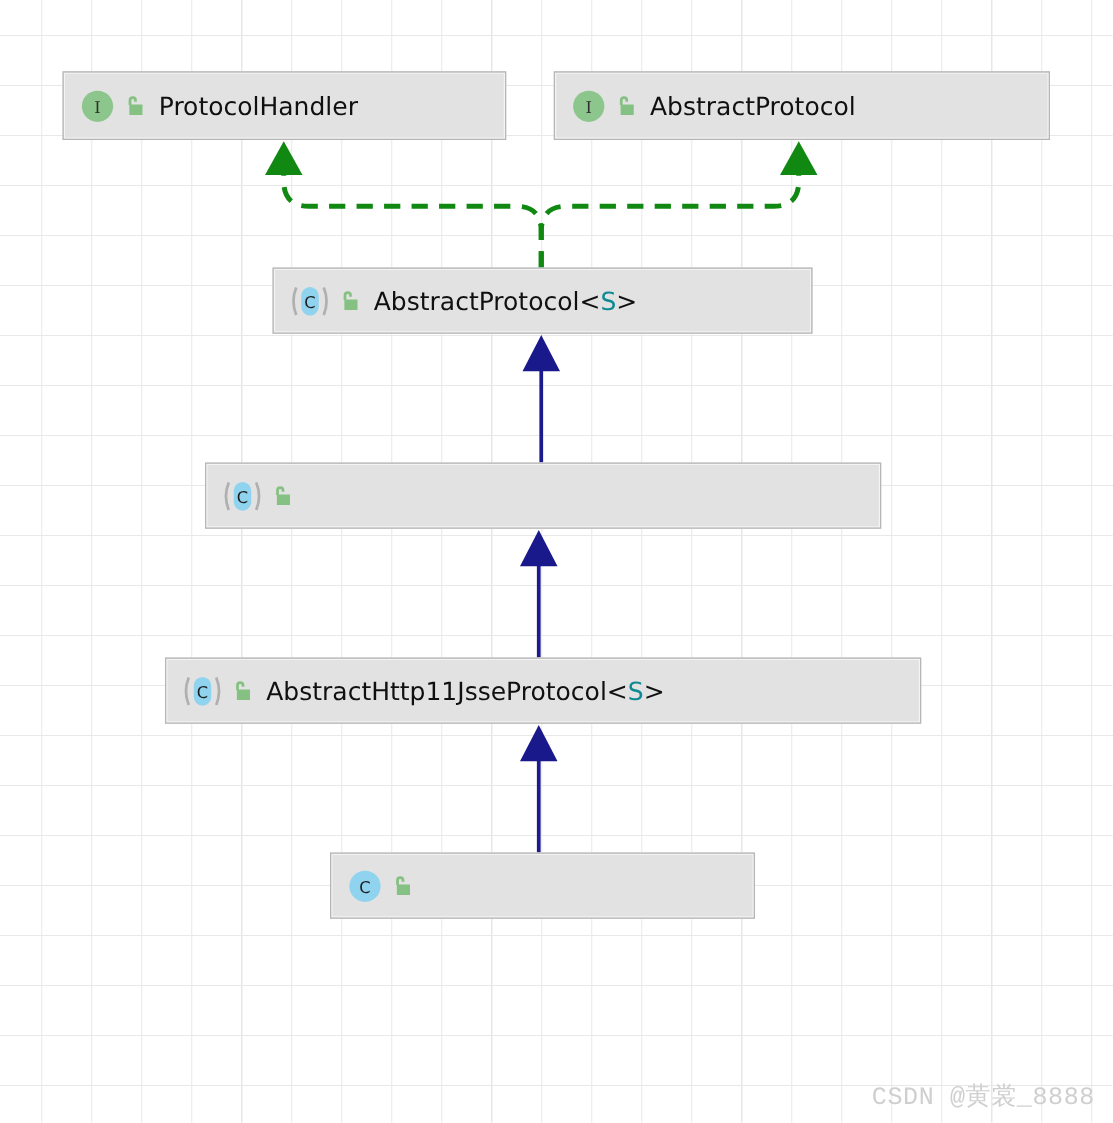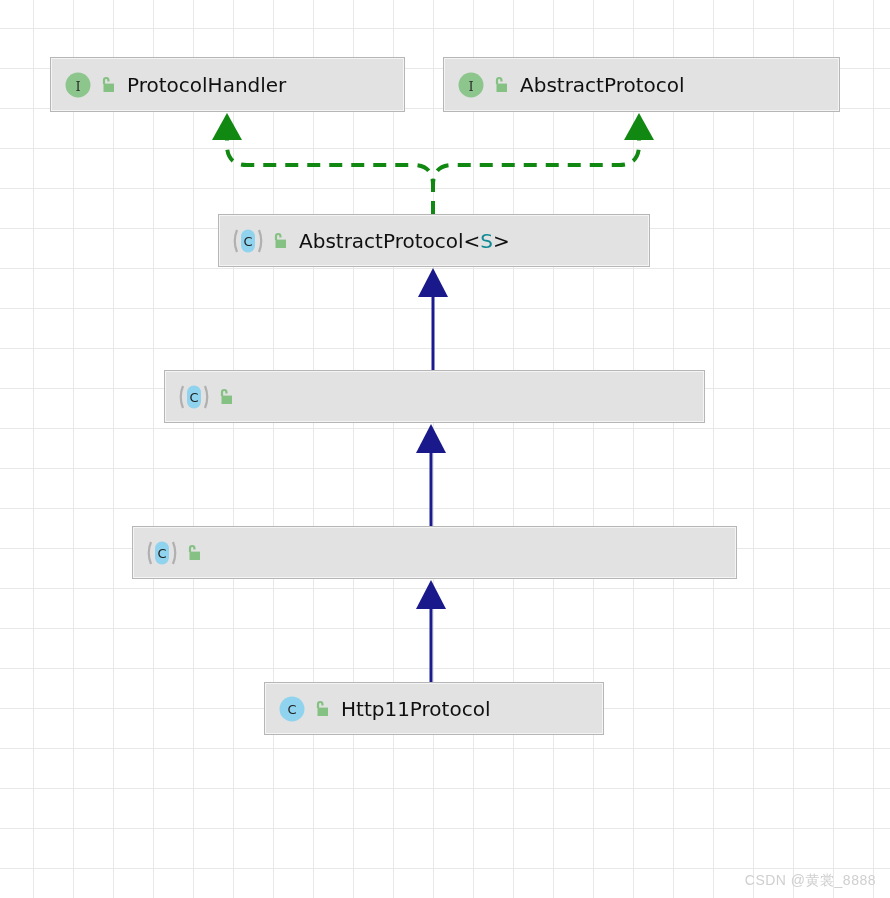--- a/index.html
+++ b/index.html
@@ -60,23 +60,23 @@
     letter-spacing:0px;
     font-weight:400;
   }
   .node .label .g{color:#0f8a94;}
   .node .label .ang{color:#101010;}
 
   #watermark{
     position:absolute;
     right:14px;
     bottom:8px;
-    font-size:14px;
+    font-size:20px;
     color:#cfcfcf;
-    font-family:Liberation Sans, sans-serif;
+    font-family:Liberation Mono, monospace;
     letter-spacing:0.5px;
     user-select:none;
   }
 </style>
 </head>
 <body>
 
 <div id="canvas">
 
   <svg id="edges" viewBox="0 0 890 898" width="890" height="898" xmlns="http://www.w3.org/2000/svg">
@@ -162,28 +162,28 @@
     <svg class="ico" width="34" height="30" viewBox="0 0 34 30">
       <path d="M6 4 Q1.5 15 6 26" fill="none" stroke="#b0b0b0" stroke-width="2.2"></path>
       <path d="M28 4 Q32.5 15 28 26" fill="none" stroke="#b0b0b0" stroke-width="2.2"></path>
       <rect x="10" y="3.5" width="14" height="23" rx="7" fill="#8fd3ee"></rect>
       <text x="17" y="20" text-anchor="middle" font-family="DejaVu Sans, Liberation Sans, sans-serif" font-size="13" fill="#1d1d1d">C</text>
     </svg>
     <svg class="lock" width="20" height="20" viewBox="0 0 20 20">
       <path d="M7 9 L7 5.2 Q7 3 9.2 3 Q11.4 3 11.4 5.2 L11.4 6.4" fill="none" stroke="#84c182" stroke-width="2.2"></path>
       <rect x="6.5" y="8.6" width="10.5" height="8.4" fill="#84c182"></rect>
     </svg>
+    <span class="label"><span>AbstractHttp11JsseProtocol</span><span class="ang">&lt;</span><span class="g">S</span><span class="ang">&gt;</span></span>
   </div>
 
   <div class="node" style="left:264px;top:682px;width:340px;height:53px;">
     <svg class="ico" width="30" height="30" viewBox="0 0 30 30">
       <circle cx="15" cy="15" r="12.5" fill="#8fd3ee"></circle>
       <text x="15" y="20" text-anchor="middle" font-family="DejaVu Sans, Liberation Sans, sans-serif" font-size="13" fill="#1d1d1d">C</text>
     </svg>
     <svg class="lock" width="20" height="20" viewBox="0 0 20 20">
       <path d="M7 9 L7 5.2 Q7 3 9.2 3 Q11.4 3 11.4 5.2 L11.4 6.4" fill="none" stroke="#84c182" stroke-width="2.2"></path>
       <rect x="6.5" y="8.6" width="10.5" height="8.4" fill="#84c182"></rect>
     </svg>
-    <span class="label">Http11Protocol</span>
   </div>
 
   <div id="watermark">CSDN @黄裳_8888</div>
 </div>
 
 </body></html>

